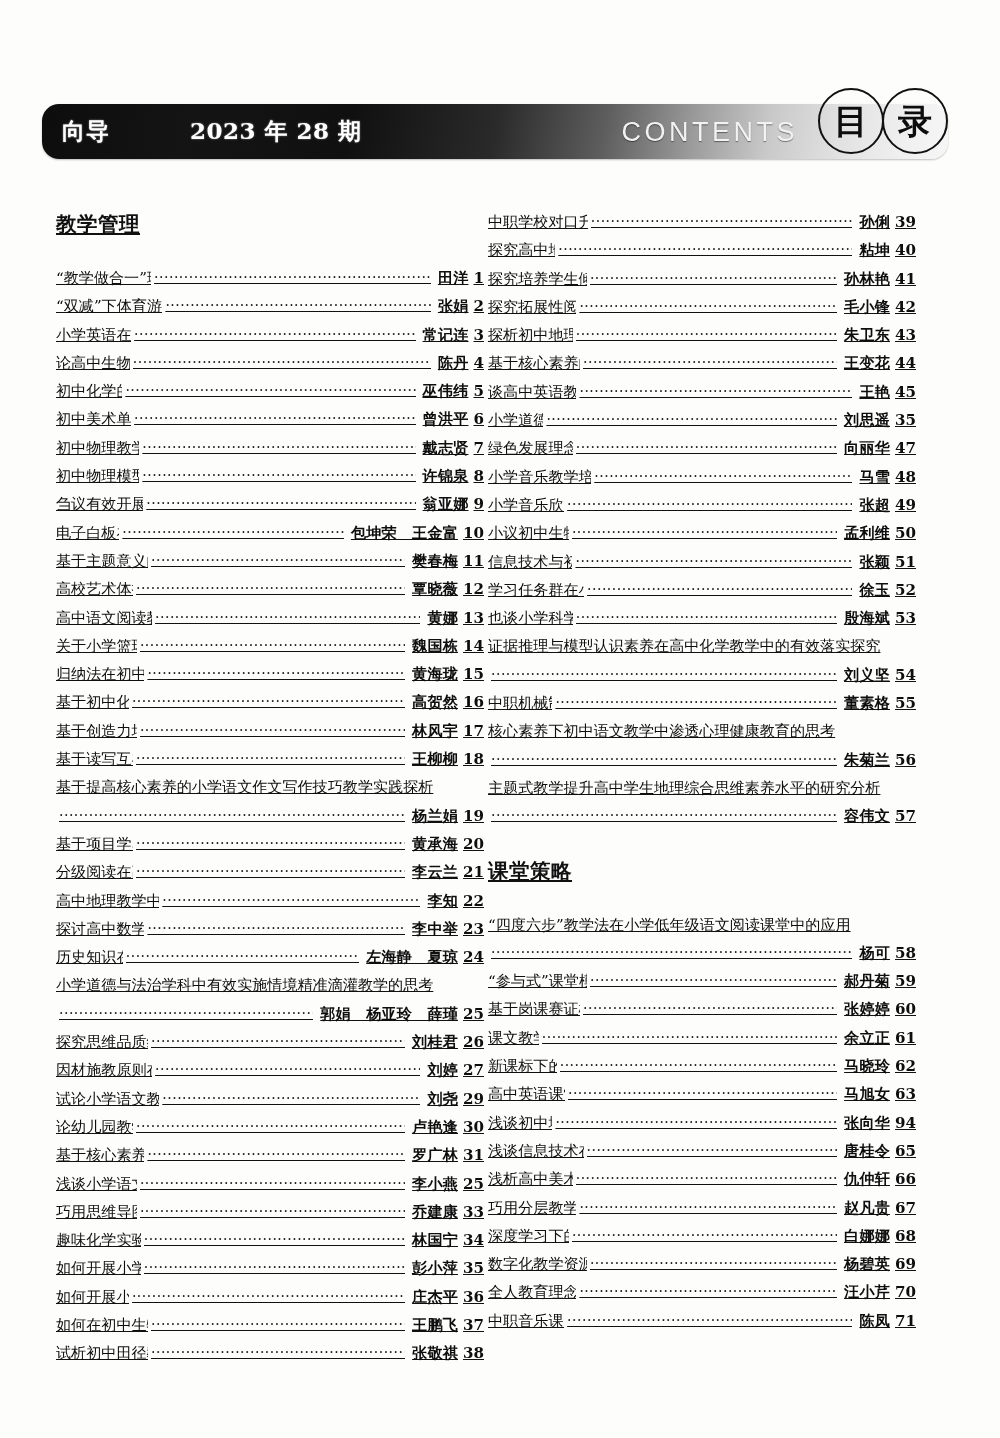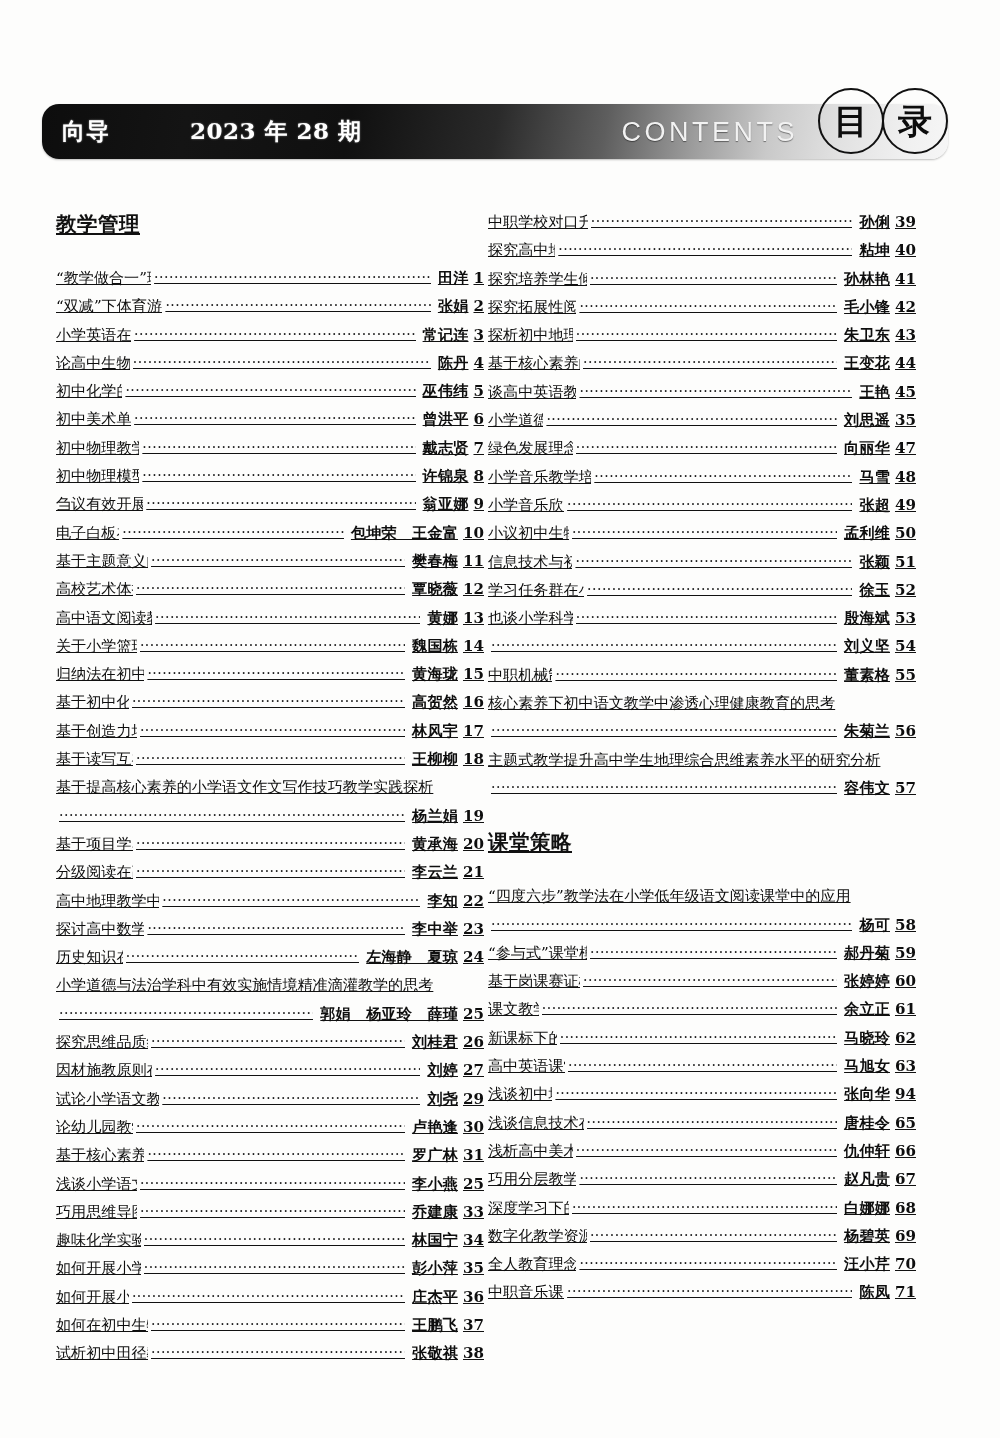--- a/index.html
+++ b/index.html
@@ -512,20 +512,21 @@
           <span class="authors">徐玉</span>
           <span class="page">52</span>
         </li>
         <li class="toc-entry">
           <span class="title">也谈小学科学实验探究教学活动的开展</span>
           <span class="leader">································································································································································</span>
           <span class="authors">殷海斌</span>
           <span class="page">53</span>
         </li>
         <li class="toc-entry wrapped">
+          <span class="title">证据推理与模型认识素养在高中化学教学中的有效落实探究</span>
           <span class="tail">
             <span class="leader">································································································································································</span>
             <span class="authors">刘义坚</span>
             <span class="page">54</span>
           </span>
         </li>
         <li class="toc-entry">
           <span class="title">中职机械制图教学方法探讨</span>
           <span class="leader">································································································································································</span>
           <span class="authors">董素格</span>

